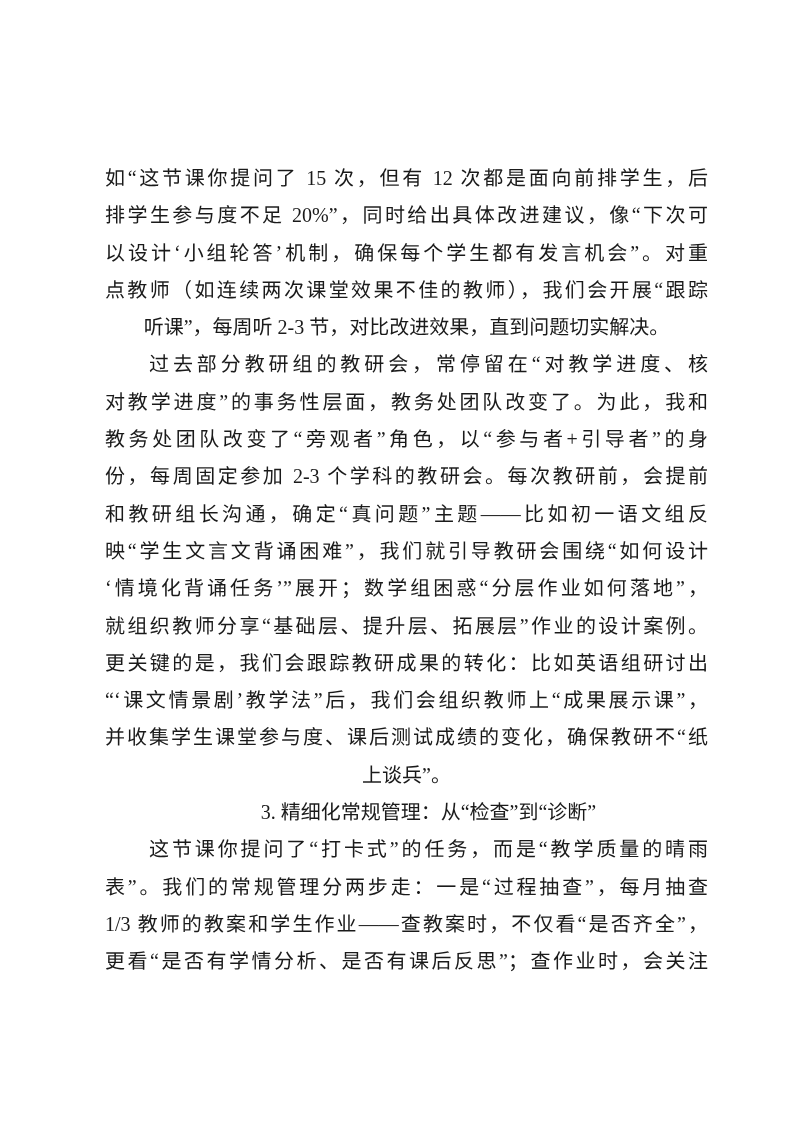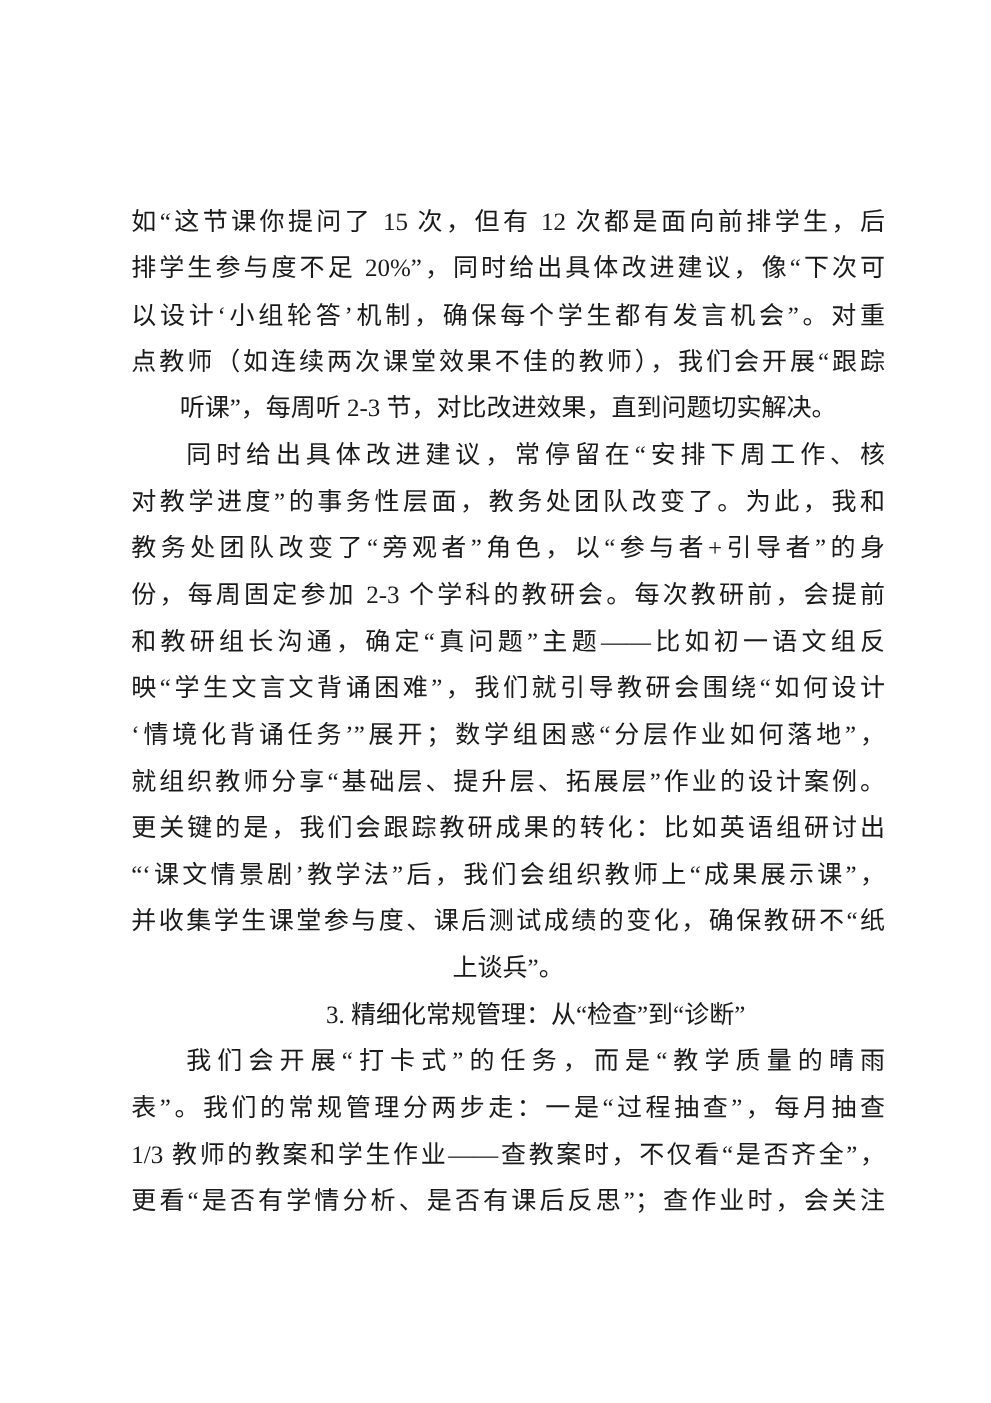--- a/index.html
+++ b/index.html
@@ -41,31 +41,31 @@
 </head>
 <body>
 
 <div class="page" style="background: rgb(255, 255, 255);">
   <div class="text-block" style="color: rgb(26, 26, 26);">
       <div class="line justify">如“这节课你提问了 15 次，但有 12 次都是面向前排学生，后</div>
       <div class="line justify">排学生参与度不足 20%”，同时给出具体改进建议，像“下次可</div>
       <div class="line justify">以设计‘小组轮答’机制，确保每个学生都有发言机会”。对重</div>
       <div class="line justify">点教师（如连续两次课堂效果不佳的教师），我们会开展“跟踪</div>
       <div class="line">听课”，每周听 2-3 节，对比改进效果，直到问题切实解决。</div>
-      <div class="line indent justify">同时给出具体改进建议，常停留在“安排下周工作、核</div>
+      <div class="line indent justify">过去部分教研组的教研会，常停留在“对教学进度、核</div>
       <div class="line justify">对教学进度”的事务性层面，教务处团队改变了。为此，我和</div>
       <div class="line justify">教务处团队改变了“旁观者”角色，以“参与者+引导者”的身</div>
       <div class="line justify">份，每周固定参加 2-3 个学科的教研会。每次教研前，会提前</div>
       <div class="line justify">和教研组长沟通，确定“真问题”主题——比如初一语文组反</div>
       <div class="line justify">映“学生文言文背诵困难”，我们就引导教研会围绕“如何设计</div>
       <div class="line justify">‘情境化背诵任务’”展开；数学组困惑“分层作业如何落地”，</div>
       <div class="line justify">就组织教师分享“基础层、提升层、拓展层”作业的设计案例。</div>
       <div class="line justify">更关键的是，我们会跟踪教研成果的转化：比如英语组研讨出</div>
       <div class="line justify">“‘课文情景剧’教学法”后，我们会组织教师上“成果展示课”，</div>
       <div class="line justify">并收集学生课堂参与度、课后测试成绩的变化，确保教研不“纸</div>
       <div class="line">上谈兵”。</div>
       <div class="line indent">3. 精细化常规管理：从“检查”到“诊断”</div>
-      <div class="line indent justify">我们会开展“打卡式”的任务，而是“教学质量的晴雨</div>
+      <div class="line indent justify">这节课你提问了“打卡式”的任务，而是“教学质量的晴雨</div>
       <div class="line justify">表”。我们的常规管理分两步走：一是“过程抽查”，每月抽查</div>
       <div class="line justify">1/3 教师的教案和学生作业——查教案时，不仅看“是否齐全”，</div>
       <div class="line justify">更看“是否有学情分析、是否有课后反思”；查作业时，会关注</div>
     </div>
 </div>
 
 </body></html>

